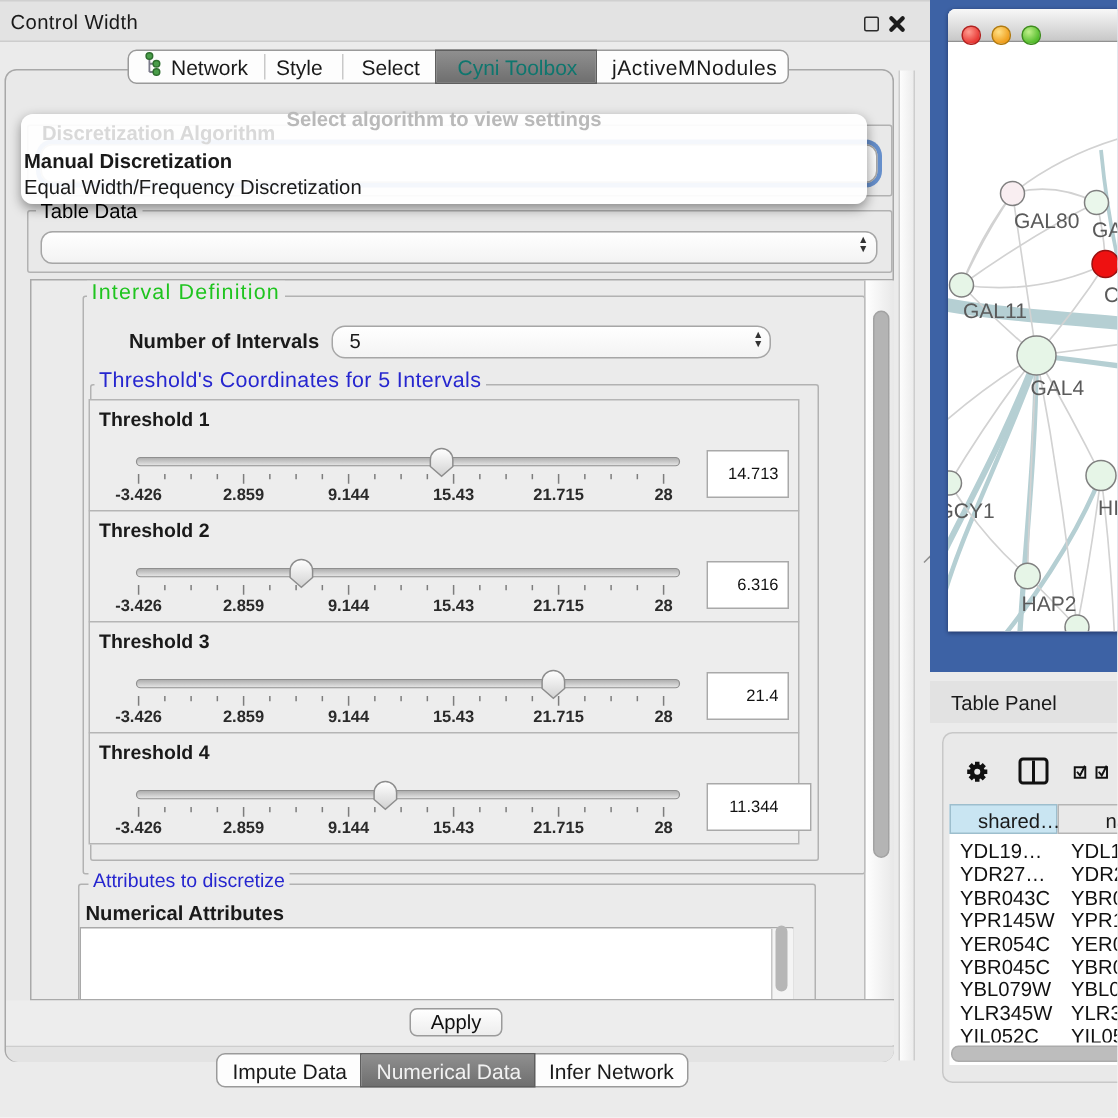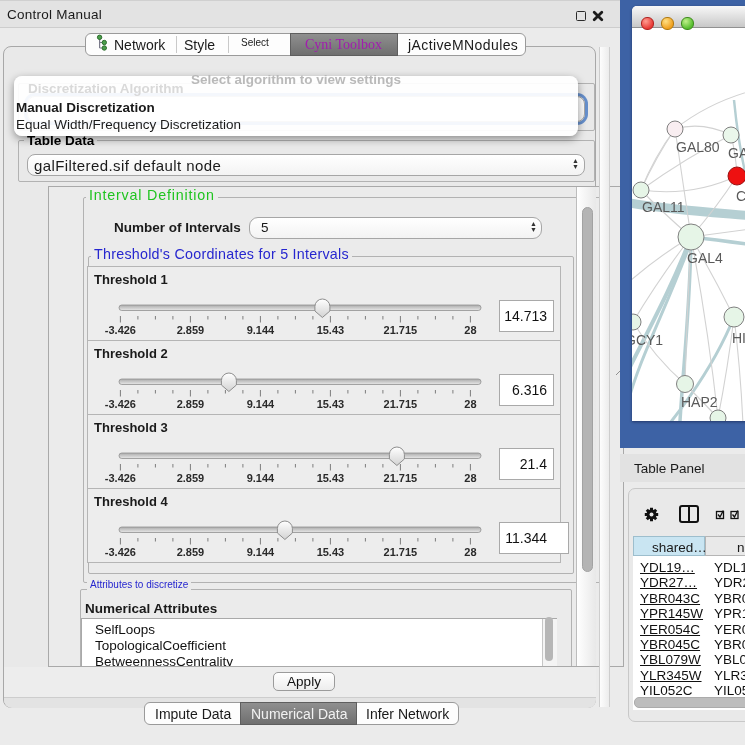--- a/index.html
+++ b/index.html
@@ -7,66 +7,65 @@
     font-family:"Liberation Sans",sans-serif;background:#ebebeb;}
   .abs{position:absolute;}
   .t13{font-size:13.5px;color:#1a1a1a;white-space:nowrap;}
   .b{font-weight:bold;}
   .grp{position:absolute;border:1px solid #b2b2b2;border-radius:2px;}
   .gtitle{position:absolute;font-size:13.5px;background:#ebebeb;padding:0 3px;white-space:nowrap;}
   .combo{position:absolute;border:1px solid #a6a6a6;border-radius:4px;
     background:linear-gradient(#ffffff,#f3f3f3);}
   .stepper{position:absolute;width:9px;font-size:7px;line-height:6px;color:#333;text-align:center;}
   .vbox{position:absolute;background:#fff;border:1px solid #a9a9a9;
-    font-size:14px;color:#111;text-align:right;}
+    font-size:11px;color:#111;text-align:right;}
   .trow{position:absolute;left:38px;width:474px;height:75px;border:1px solid #b5b5b5;background:#ededed;box-sizing:border-box;}
 </style>
 </head>
 <body>
 <div id="stage">
 
   <div class="abs" style="left:0;top:0;width:745px;height:28px;background:#e3e3e3;border-top:1px solid #d0d0d0;border-bottom:1px solid #cdcdcd;box-sizing:border-box;"></div>
-  <div class="abs" style="left:7px;top:7px;font-size:13.5px;letter-spacing:0.25px;color:#1a1a1a;white-space:nowrap;">Control Manual</div>
+  <div class="abs" style="left:7px;top:7px;font-size:13.5px;letter-spacing:0.25px;color:#1a1a1a;white-space:nowrap;">Control Width</div>
   <div class="abs" style="left:576px;top:11px;width:8px;height:8px;border:1.8px solid #2b2b2b;border-radius:1.5px;"></div>
   <svg class="abs" style="left:592px;top:10px;" width="12" height="12" viewBox="0 0 12 12">
     <path d="M2.2 2.2 L9.8 9.8 M9.8 2.2 L2.2 9.8" stroke="#1c1c1c" stroke-width="2.8" stroke-linecap="round"></path>
   </svg>
 
   <div class="abs" style="left:3px;top:46px;width:593px;height:662px;background:#e9e9e9;
        border:1px solid #a8a8a8;border-radius:8px;box-sizing:border-box;"></div>
 
   <div class="abs" style="left:85px;top:33px;width:441px;height:23px;background:#fdfdfd;
        border:1px solid #9a9a9a;border-radius:6px;box-sizing:border-box;"></div>
   <div class="abs" style="left:290px;top:33px;width:108px;height:23px;
        background:linear-gradient(#8f8f8f,#6f6f6f);border:1px solid #5e5e5e;box-sizing:border-box;"></div>
   <div class="abs" style="left:176px;top:36px;width:1px;height:17px;background:#c9c9c9;"></div>
   <div class="abs" style="left:228px;top:36px;width:1px;height:17px;background:#c9c9c9;"></div>
   <div class="abs" style="left:114px;top:37px;font-size:14px;color:#1a1a1a;white-space:nowrap;">Network</div>
   <div class="abs" style="left:184px;top:37px;font-size:14px;color:#1a1a1a;white-space:nowrap;">Style</div>
-  <div class="abs" style="left:241px;top:37px;font-size:10px;color:#1a1a1a;white-space:nowrap;">Select</div>
-  <div class="abs" style="left:305px;top:37px;font-size:14px;color:#a21caf;white-space:nowrap;font-family:Liberation Serif, serif;">Cyni Toolbox</div>
+  <div class="abs" style="left:241px;top:37px;font-size:14px;color:#1a1a1a;white-space:nowrap;">Select</div>
+  <div class="abs" style="left:305px;top:37px;font-size:14px;color:#0f766e;white-space:nowrap;">Cyni Toolbox</div>
   <div class="abs" style="left:408px;top:37px;font-size:14px;letter-spacing:0.4px;color:#1a1a1a;white-space:nowrap;">jActiveMNodules</div>
   <svg class="abs" style="left:94px;top:33px;" width="15" height="19" viewBox="0 0 15 19">
     <path d="M5.6 4.3 L5.6 15 M5.6 9.5 L10.3 9.5 M5.6 15 L10.3 15" stroke="#7a7a8a" stroke-width="1.2" fill="none"></path>
     <circle cx="5.6" cy="4.3" r="2.2" fill="#4a9e4a" stroke="#2e6e2e" stroke-width="1"></circle>
     <circle cx="10.3" cy="9.5" r="2.2" fill="#4a9e4a" stroke="#2e6e2e" stroke-width="1"></circle>
     <circle cx="10.3" cy="15" r="2.2" fill="#4a9e4a" stroke="#2e6e2e" stroke-width="1"></circle>
   </svg>
 
   <div class="grp" style="left:18px;top:83px;width:575px;height:46px;"></div>
   <div class="combo" style="left:27px;top:96px;width:556px;height:24px;border-radius:8px;box-shadow:0 0 0 3px rgba(88,133,200,0.9);"></div>
 
   <div class="grp" style="left:18px;top:140px;width:575px;height:40px;"></div>
-  <div class="gtitle" style="left:24px;top:133px;background:#e9e9e9;font-weight:bold;">Table Data</div>
+  <div class="gtitle" style="left:24px;top:133px;background:#e9e9e9;">Table Data</div>
   <div class="combo" style="left:27px;top:154px;width:556px;height:20px;border-radius:8px;"></div>
-  <div class="abs" style="left:34px;top:157px;font-size:15px;letter-spacing:0.4px;color:#1a1a1a;white-space:nowrap;">galFiltered.sif default node</div>
   <div class="stepper" style="left:571px;top:158px;">▲<br>▼</div>
 
   <div class="abs" style="left:20px;top:186px;width:576px;height:481px;border:1px solid #a9a9a9;
-       background:#ebebeb;box-sizing:border-box;overflow:hidden;margin-left:28px;" id="spC">
+       background:#ebebeb;box-sizing:border-box;overflow:hidden;" id="spC">
 
     <div class="grp" style="left:34px;top:10px;width:520px;height:384px;"></div>
     <div class="gtitle" style="left:37px;top:0px;color:#1fc41f;font-size:14.3px;letter-spacing:0.8px;">Interval Definition</div>
     <div class="abs t13 b" style="left:65px;top:33px;">Number of Intervals</div>
     <div class="combo" style="left:200px;top:30px;width:291px;height:20px;border-radius:9px;"></div>
     <div class="abs t13" style="left:212px;top:33px;">5</div>
     <div class="stepper" style="left:480px;top:34px;">▲<br>▼</div>
 
     <div class="grp" style="left:39px;top:69px;width:484px;height:316px;"></div>
     <div class="gtitle" style="left:42px;top:59px;color:#2626cf;font-size:14.3px;letter-spacing:0.25px;">Threshold's Coordinates for 5 Intervals</div>
@@ -155,24 +154,23 @@
             <text x="172.4" y="66.5">9.144</text>
             <text x="242.4" y="66.5">15.43</text>
             <text x="312.4" y="66.5">21.715</text>
             <text x="382.4" y="66.5">28</text>
           </g>
       </svg>
     </div>
     <div class="vbox" style="left:450px;top:335px;width:47px;height:30px;line-height:30px;padding-right:21px;">11.344</div>
 
     <div class="grp" style="left:31px;top:402px;width:490px;height:110px;"></div>
-    <div class="gtitle" style="left:38px;top:392px;color:#2626cf;font-size:10px;">Attributes to discretize</div>
+    <div class="gtitle" style="left:38px;top:392px;color:#2626cf;font-size:13px;">Attributes to discretize</div>
     <div class="abs t13 b" style="left:36px;top:414px;">Numerical Attributes</div>
     <div class="abs" style="left:32px;top:431px;width:476px;height:52px;background:#fff;border:1px solid #a9a9a9;box-sizing:border-box;"></div>
-    <div class="abs" style="left:46px;top:435px;font-size:13.5px;color:#111;line-height:16px;">SelfLoops<br>TopologicalCoefficient<br>BetweennessCentrality</div>
     <div class="abs" style="left:493px;top:432px;width:14px;height:50px;background:#f4f4f4;border-left:1px solid #c6c6c6;"></div>
     <div class="abs" style="left:496px;top:430px;width:8px;height:44px;background:#b6b6b6;border-radius:4px;"></div>
   </div>
 
   <div class="abs" style="left:576px;top:187px;width:19px;height:479px;background:linear-gradient(90deg,#ffffff,#e8e8e8);border-left:1px solid #bdbdbd;"></div>
   <div class="abs" style="left:582px;top:207px;width:9px;height:363px;background:#b4b4b4;border:1px solid #a2a2a2;border-radius:5.5px;"></div>
 
   <div class="abs" style="left:4px;top:667px;width:592px;height:30px;background:#ededed;"></div>
   <div class="abs" style="left:273px;top:672px;width:60px;height:17px;background:linear-gradient(#ffffff,#ededed);
        border:1px solid #9b9b9b;border-radius:5px;text-align:center;font-size:13.5px;color:#111;line-height:17px;">Apply</div>
@@ -282,21 +280,21 @@
       <path d="M8 5.5 L10 8 L13.3 1.5"></path>
       <path d="M22.5 5.5 L24.5 8 L27.8 1.5"></path>
     </g>
   </svg>
 
   <div class="abs" style="left:633px;top:536px;width:112px;height:174px;background:#fff;"></div>
   <div class="abs" style="left:633px;top:536px;width:72px;height:20px;background:#c9e5f2;border:1px solid #9dbecd;box-sizing:border-box;"></div>
   <div class="abs" style="left:705px;top:536px;width:45px;height:20px;background:#e9e9e9;border:1px solid #b5b5b5;box-sizing:border-box;"></div>
   <div class="abs t13" style="left:652px;top:540px;">shared…</div>
   <div class="abs t13" style="left:737px;top:540px;">nam</div>
-  <div class="abs" style="left:640px;top:560px;width:70px;height:135px;overflow:hidden;font-size:13.5px;color:#111;line-height:15.4px;text-decoration:underline;">
+  <div class="abs" style="left:640px;top:560px;width:70px;height:135px;overflow:hidden;font-size:13.5px;color:#111;line-height:15.4px;">
     YDL19…<br>YDR27…<br>YBR043C<br>YPR145W<br>YER054C<br>YBR045C<br>YBL079W<br>YLR345W<br>YIL052C
   </div>
   <div class="abs" style="left:714px;top:560px;width:31px;height:135px;overflow:hidden;font-size:13.5px;color:#111;line-height:15.4px;">
     YDL194<br>YDR277<br>YBR043<br>YPR145<br>YER054<br>YBR045<br>YBL079<br>YLR345<br>YIL052
   </div>
   <div class="abs" style="left:634px;top:697px;width:120px;height:9px;background:#bdbdbd;border:1px solid #ababab;border-radius:5px;"></div>
 
   <div class="abs" style="left:14px;top:76px;width:564px;height:60px;border-radius:8px;
        background:rgba(255,255,255,0.93);box-shadow:0 3px 8px rgba(0,0,0,0.4);"></div>
   <div class="abs t13 b" style="left:28px;top:81px;color:#d9d9d9;">Discretization Algorithm</div>

